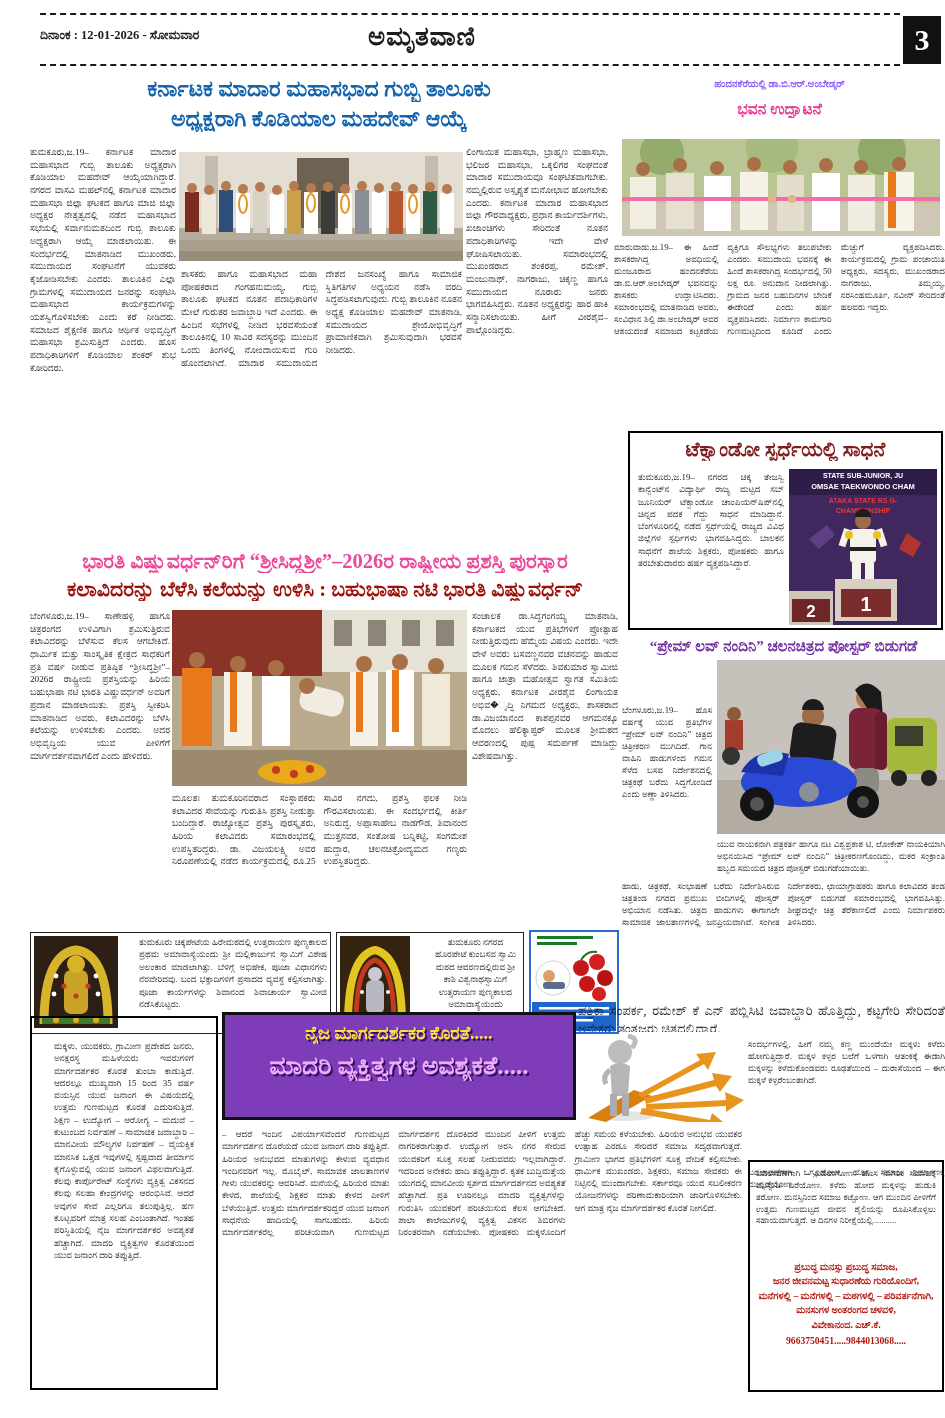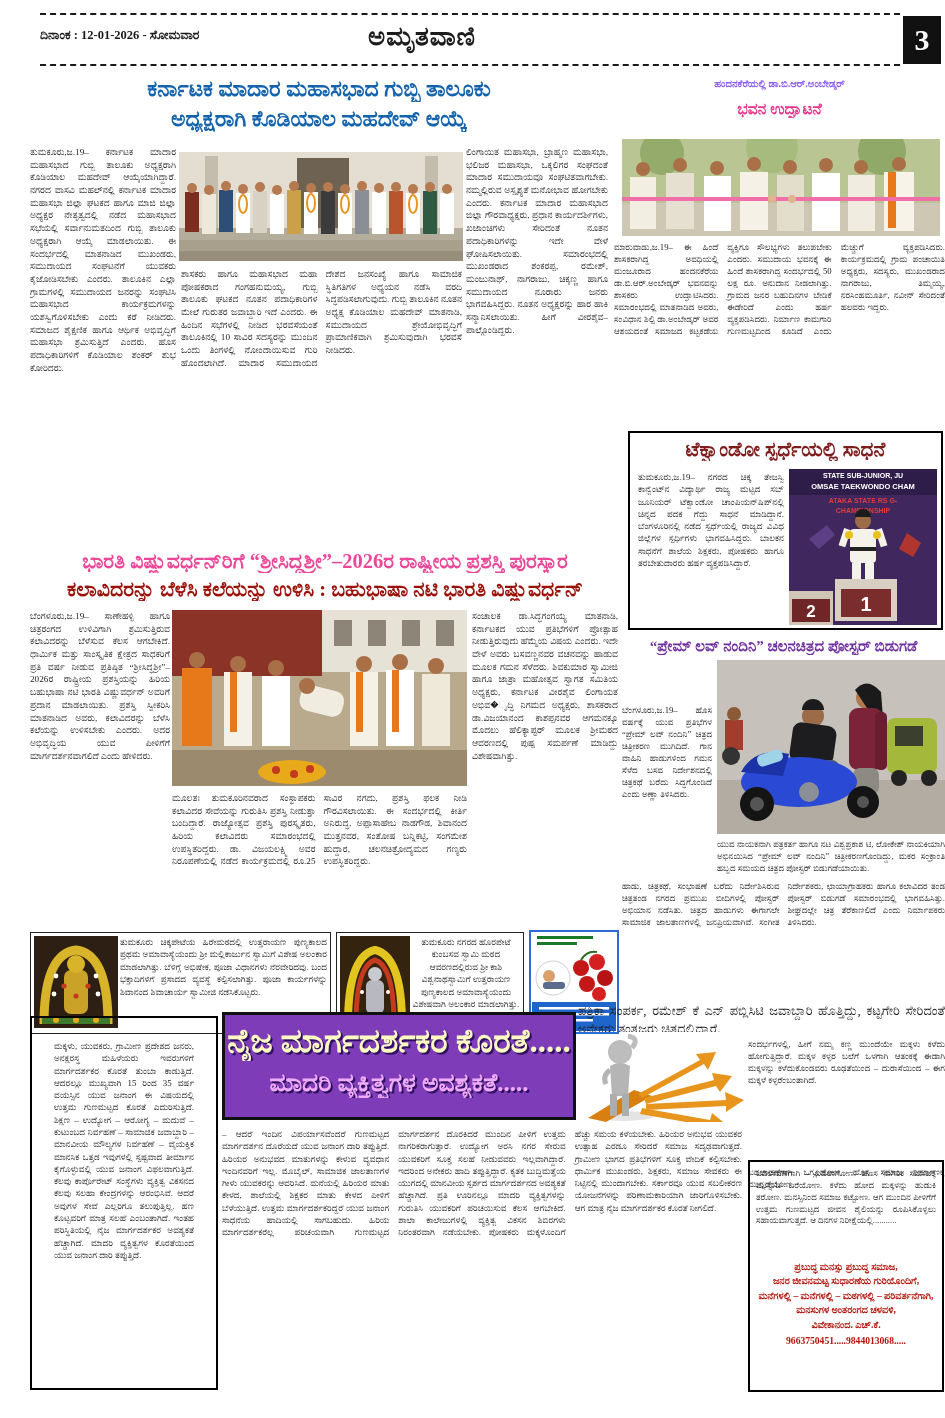--- a/index.html
+++ b/index.html
@@ -4,21 +4,21 @@
 <style>
   html,body{margin:0;padding:0;background:#e9e9e9;}
   #page{position:relative;width:945px;height:1418px;background:#fff;margin:0 auto;overflow:hidden;
         font-family:"Liberation Serif",serif;color:#1c1c1c;}
   .abs{position:absolute;}
   .bodytext{font-size:9.2px;line-height:1.38;text-align:justify;overflow:hidden;word-break:break-word;}
   .cols2{column-count:2;column-gap:8px;}
   .cols3{column-count:3;column-gap:9px;}
   .hl{font-weight:bold;text-align:center;white-space:nowrap;overflow:hidden;}
   .dash{border-top:2px dashed #1a1a1a;height:0;}
-  .capbox{border:1px solid #222;display:flex;gap:2px;padding:3px;box-sizing:border-box;background:#fff;}
+  .capbox{border:1px solid #222;display:flex;gap:21px;padding:3px;box-sizing:border-box;background:#fff;}
   .captext{font-size:8.9px;line-height:1.4;text-align:justify;overflow:hidden;}
   svg{display:block;}
   .photo{background:#eee;}
 </style>
 </head>
 <body>
 
 <div id="page">
 
   <div class="abs dash" style="left:40px;top:13px;width:860px;"></div>
@@ -311,21 +311,21 @@
 
   <div class="abs bodytext" style="left:717px;top:838px;width:228px;height:38px;font-size:8.7px;">ಯುವ ನಾಯಕನಾಗಿ ಪತ್ರಕರ್ತ ಹಾಗೂ ನಟ ವಿಶ್ವಪ್ರಕಾಶ ಟಿ, ಲೋಕೇಶ್ ನಾಯಕಿಯಾಗಿ ಅಭಿನಯಿಸಿದ “ಪ್ರೇಮ್ ಲವ್ ನಂದಿನಿ” ಚಿತ್ರೀಕರಣಗೊಂಡಿದ್ದು, ಮಕರ ಸಂಕ್ರಾಂತಿ ಹಬ್ಬದ ಸಮಯದ ಚಿತ್ರದ ಪೋಸ್ಟರ್ ಬಿಡುಗಡೆಯಾಯಿತು.</div>
   <div class="abs bodytext cols2" style="left:622px;top:880px;width:323px;height:118px;font-size:8.7px;">ಹಾಡು, ಚಿತ್ರಕಥೆ, ಸಂಭಾಷಣೆ ಬರೆದು ನಿರ್ದೇಶಿಸಿರುವ ಚಿತ್ರತಂಡ ನಗರದ ಪ್ರಮುಖ ಬೀದಿಗಳಲ್ಲಿ ಪೋಸ್ಟರ್ ಅಭಿಯಾನ ನಡೆಸಿತು. ಚಿತ್ರದ ಹಾಡುಗಳು ಈಗಾಗಲೇ ಸಾಮಾಜಿಕ ಜಾಲತಾಣಗಳಲ್ಲಿ ಜನಪ್ರಿಯವಾಗಿವೆ. ಸಂಗೀತ ನಿರ್ದೇಶಕರು, ಛಾಯಾಗ್ರಾಹಕರು ಹಾಗೂ ಕಲಾವಿದರ ತಂಡ ಪೋಸ್ಟರ್ ಬಿಡುಗಡೆ ಸಮಾರಂಭದಲ್ಲಿ ಭಾಗವಹಿಸಿತ್ತು. ಶೀಘ್ರದಲ್ಲೇ ಚಿತ್ರ ತೆರೆಕಾಣಲಿದೆ ಎಂದು ನಿರ್ಮಾಪಕರು ತಿಳಿಸಿದರು.</div>
   <div class="abs bodytext" style="left:578px;top:1002px;width:367px;height:30px;font-size:13px;">ಪತ್ರಿಕಾ ಸಂಪರ್ಕ, ರಮೇಶ್ ಕೆ ಎನ್ ಪಬ್ಲಿಸಿಟಿ ಜವಾಬ್ದಾರಿ ಹೊತ್ತಿದ್ದು, ಕಟ್ಟಗೇರಿ ಸೇರಿದಂತೆ ಅನೇಕರು ತಂತ್ರಜ್ಞರು ಚಿತ್ರದಲ್ಲಿದ್ದಾರೆ.</div>
 
   <div class="abs" style="left:30px;top:984px;width:188px;height:374px;border:2.5px solid #000;box-sizing:border-box;padding:22px;margin-top:32px;">
     <div class="bodytext" style="height:100%;font-size:8.9px;">ಮಕ್ಕಳು, ಯುವಕರು, ಗ್ರಾಮೀಣ ಪ್ರದೇಶದ ಜನರು, ಅನಕ್ಷರಸ್ಥ ಮಹಿಳೆಯರು ಇವರುಗಳಿಗೆ ಮಾರ್ಗದರ್ಶಕರ ಕೊರತೆ ತುಂಬಾ ಕಾಡುತ್ತಿದೆ. ಆದರಲ್ಲೂ ಮುಖ್ಯವಾಗಿ 15 ರಿಂದ 35 ವರ್ಷ ವಯಸ್ಸಿನ ಯುವ ಜನಾಂಗ ಈ ವಿಷಯದಲ್ಲಿ ಉತ್ತಮ ಗುಣಮಟ್ಟದ ಕೊರತೆ ಎದುರಿಸುತ್ತಿದೆ. ಶಿಕ್ಷಣ – ಉದ್ಯೋಗ – ಆರೋಗ್ಯ – ಮದುವೆ – ಕುಟುಂಬದ ನಿರ್ವಹಣೆ – ಸಾಮಾಜಿಕ ಜವಾಬ್ದಾರಿ – ಮಾನವೀಯ ಮೌಲ್ಯಗಳ ನಿರ್ವಹಣೆ – ವೈಯಕ್ತಿಕ ಮಾನಸಿಕ ಒತ್ತಡ ಇವುಗಳಲ್ಲಿ ಸ್ಪಷ್ಟವಾದ ತೀರ್ಮಾನ ಕೈಗೊಳ್ಳುವಲ್ಲಿ ಯುವ ಜನಾಂಗ ವಿಫಲವಾಗುತ್ತಿದೆ. ಕೆಲವು ಕಾರ್ಪೊರೇಟ್ ಸಂಸ್ಥೆಗಳು ವ್ಯಕ್ತಿತ್ವ ವಿಕಸನದ ಕೆಲವು ಸಲಹಾ ಕೇಂದ್ರಗಳನ್ನು ಆರಂಭಿಸಿವೆ. ಆದರೆ ಅವುಗಳ ಸೇವೆ ಎಲ್ಲರಿಗೂ ತಲುಪುತ್ತಿಲ್ಲ. ಹಣ ಕೊಟ್ಟವರಿಗೆ ಮಾತ್ರ ಸಲಹೆ ಎಂಬಂತಾಗಿದೆ. ಇಂತಹ ಪರಿಸ್ಥಿತಿಯಲ್ಲಿ ನೈಜ ಮಾರ್ಗದರ್ಶಕರ ಅವಶ್ಯಕತೆ ಹೆಚ್ಚಾಗಿದೆ. ಮಾದರಿ ವ್ಯಕ್ತಿತ್ವಗಳ ಕೊರತೆಯಿಂದ ಯುವ ಜನಾಂಗ ದಾರಿ ತಪ್ಪುತ್ತಿದೆ.</div>
   </div>
 
   <div class="abs" style="left:222px;top:1012px;width:354px;height:108px;border:3px solid #111;box-sizing:border-box;background:#7e3cb8;">
-    <div style="margin-top:8px;text-align:center;font-size:33px;font-weight:bold;color:#fef9c3;white-space:nowrap;overflow:hidden;text-shadow:2px 2px 0 #2d1060;">ನೈಜ ಮಾರ್ಗದರ್ಶಕರ ಕೊರತೆ.....</div>
+    <div style="margin-top:8px;text-align:center;font-size:18px;font-weight:bold;color:#fde047;white-space:nowrap;overflow:hidden;text-shadow:2px 2px 0 #2d1060;">ನೈಜ ಮಾರ್ಗದರ್ಶಕರ ಕೊರತೆ.....</div>
     <div style="margin-top:8px;text-align:center;font-size:25px;font-weight:bold;color:#f0abfc;white-space:nowrap;overflow:hidden;text-shadow:2px 2px 0 #2d1060;">ಮಾದರಿ ವ್ಯಕ್ತಿತ್ವಗಳ ಅವಶ್ಯಕತೆ.....</div>
   </div>
 
   <svg class="abs" style="left:582px;top:1034px;" width="192" height="88" viewBox="0 0 192 88">
     <rect width="192" height="88" fill="#ffffff"></rect>
     <ellipse cx="42" cy="82" rx="30" ry="5" fill="#e4e4e4"></ellipse>
     <polygon points="6,84 52,56 70,62 24,88" fill="#d97f10"></polygon>
     <g fill="#e8951d">
       <path d="M56 60 L118 26 L114 20 L134 18 L126 36 L122 30 L60 64 Z"></path>
       <path d="M62 64 L132 46 L130 39 L150 42 L138 58 L134 52 L64 70 Z"></path>

